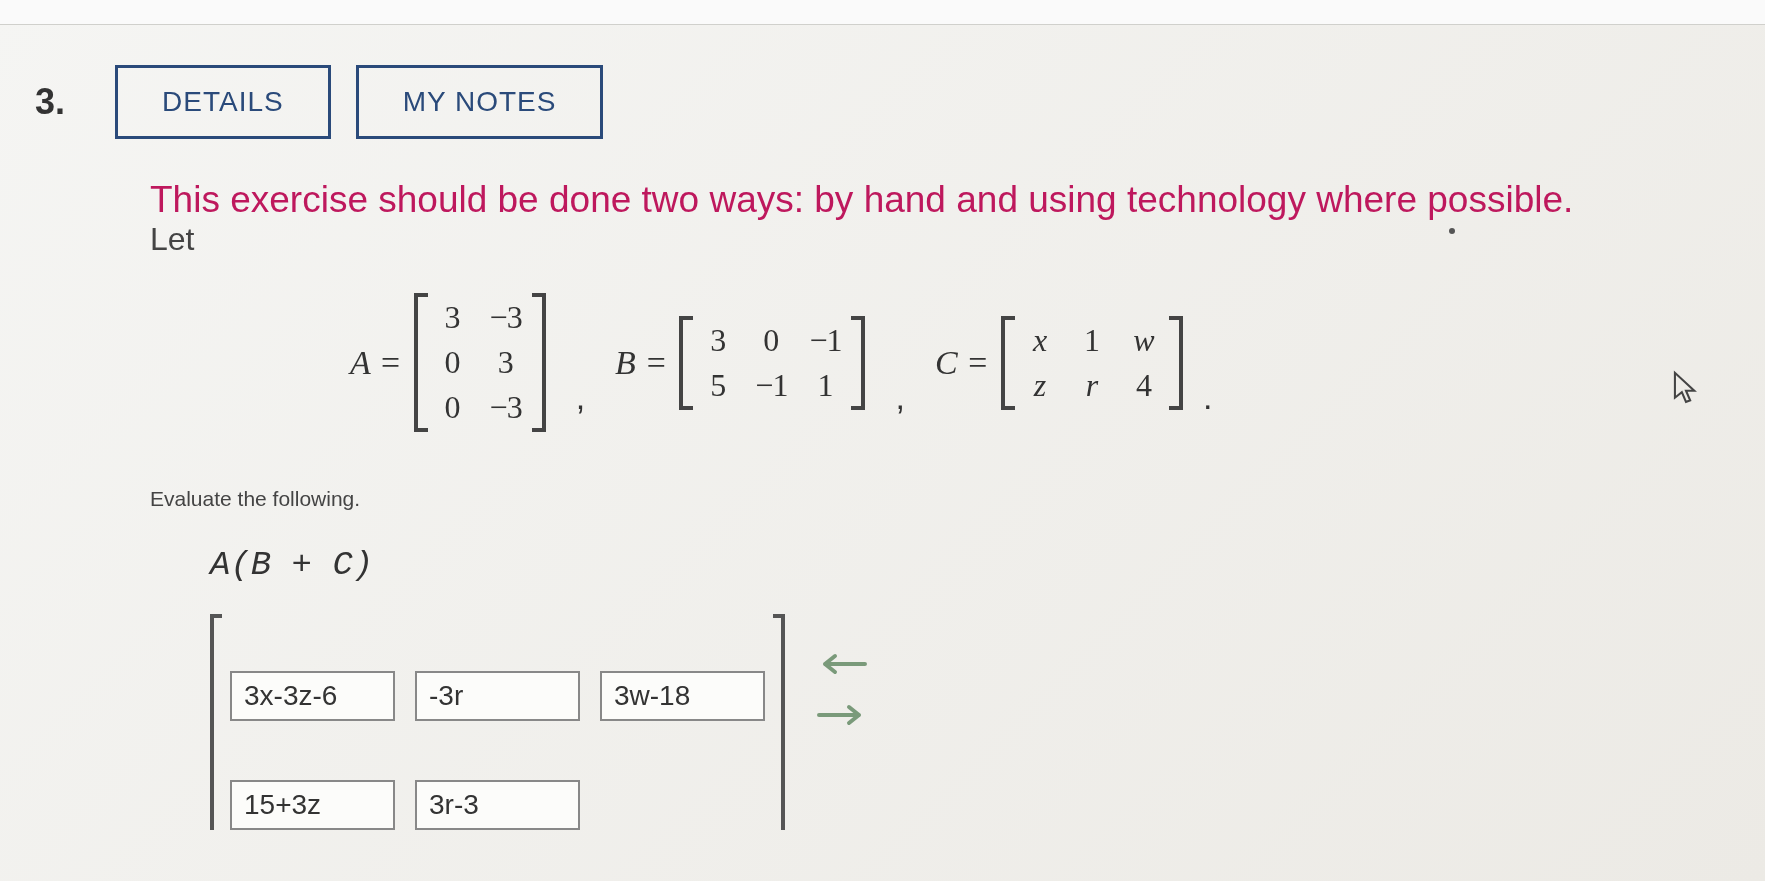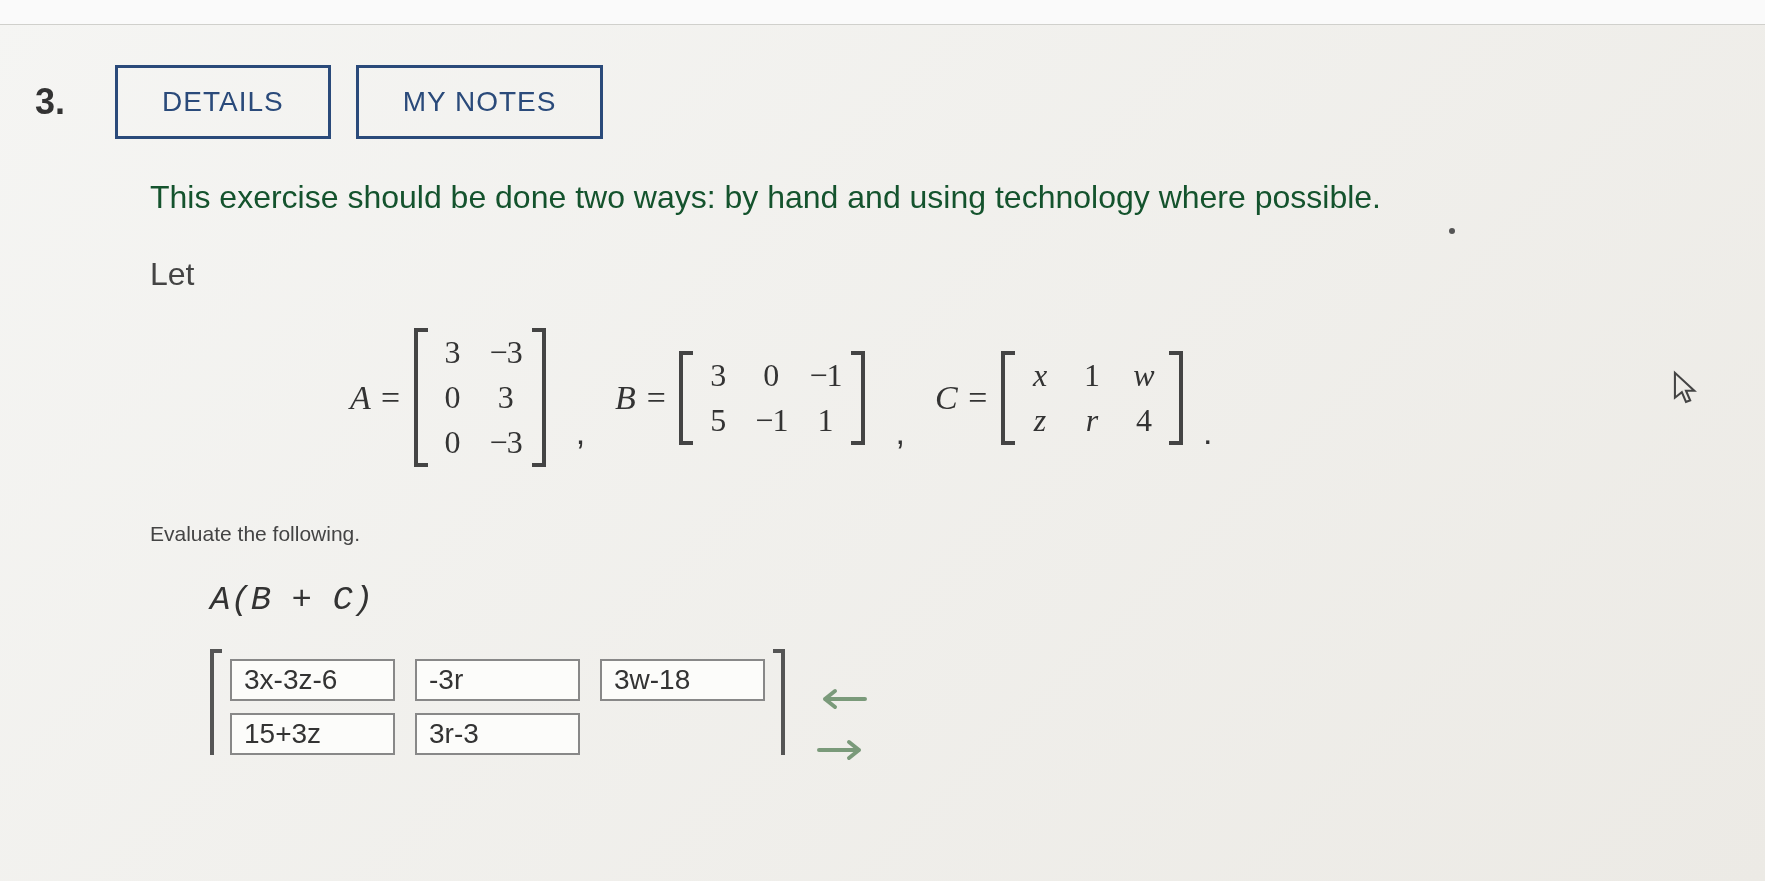--- a/index.html
+++ b/index.html
@@ -52,23 +52,22 @@
       padding: 18px 44px;
       cursor: pointer;
       font-family: Arial, Helvetica, sans-serif;
       letter-spacing: 1px;
     }
     .content-area {
       margin-left: 115px;
       color: #333;
     }
     .instruction-text {
-      font-size: 32px;
-      color: #14532d;
-      margin-bottom: 40px;
+      font-size: 37px;
+      color: #be185d;
     }
     .let-text {
       font-size: 32px;
       color: #444;
       margin-bottom: 35px;
     }
     .matrix-definitions {
       display: flex;
       align-items: center;
       gap: 20px;
@@ -169,23 +168,24 @@
       grid-template-rows: repeat(2, auto);
       gap: 12px 20px;
       padding-top: 10px;
     }
     .answer-input {
       border: 2px solid #888;
       background: #fcfcfa;
       font-size: 28px;
       padding: 8px 12px;
       width: 165px;
-      height: 42px;
+      height: 50px;
       font-family: Arial, sans-serif;
       color: #333;
+      margin-top: 47px;
     }
     .nav-arrows {
       display: flex;
       flex-direction: column;
       gap: 15px;
       padding-top: 35px;
       align-items: center;
     }
     .arrow-btn {
       background: none;

